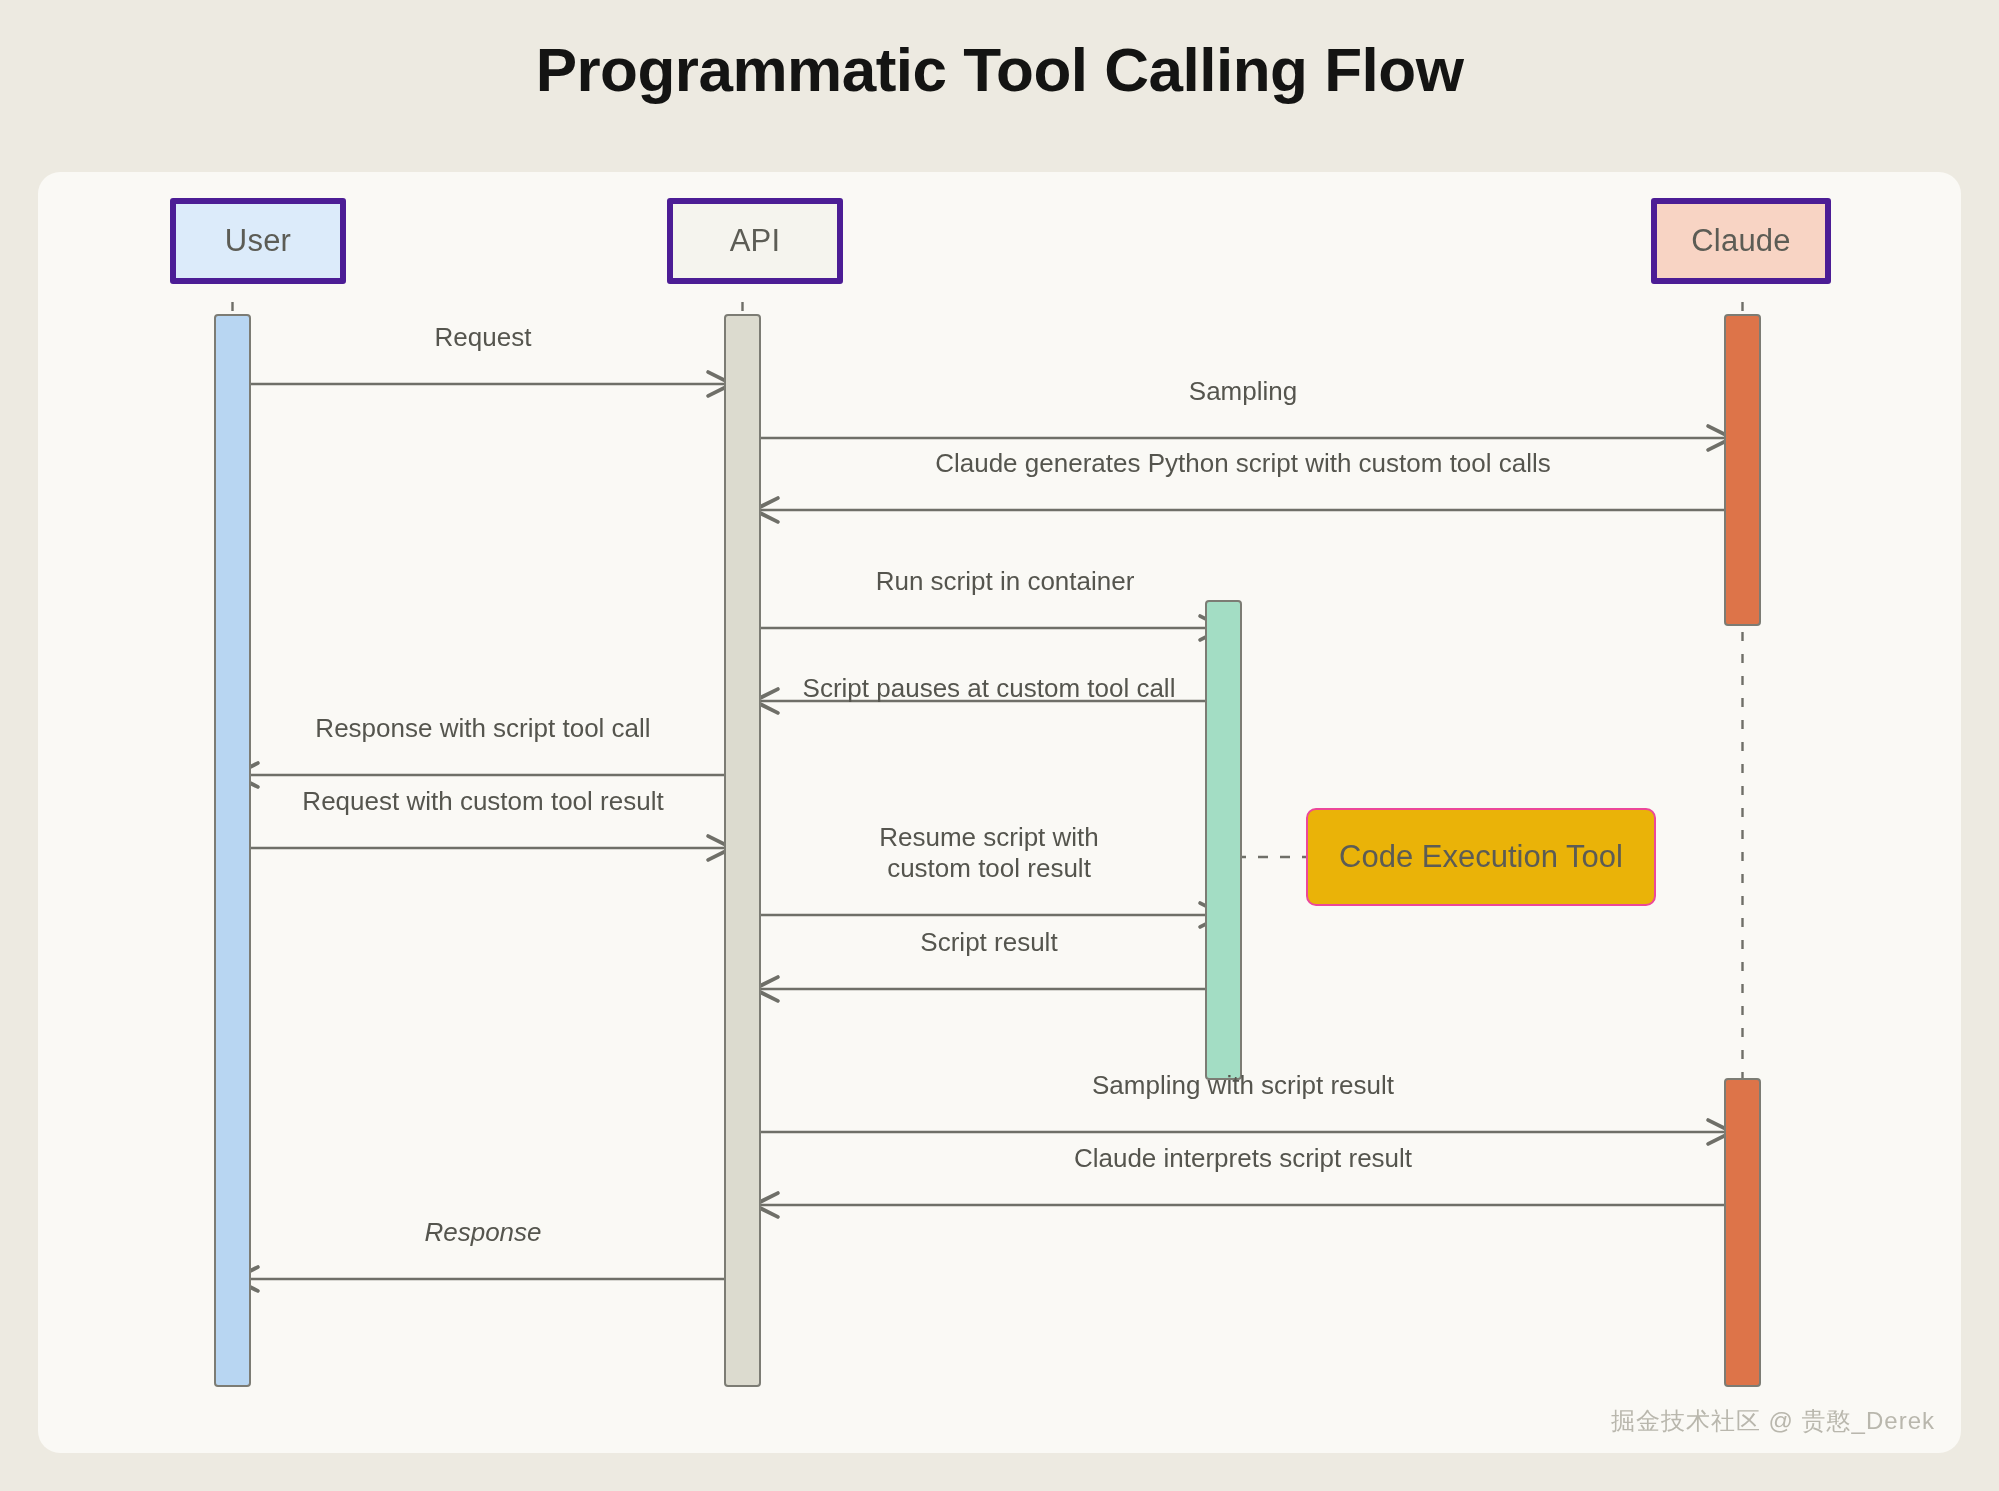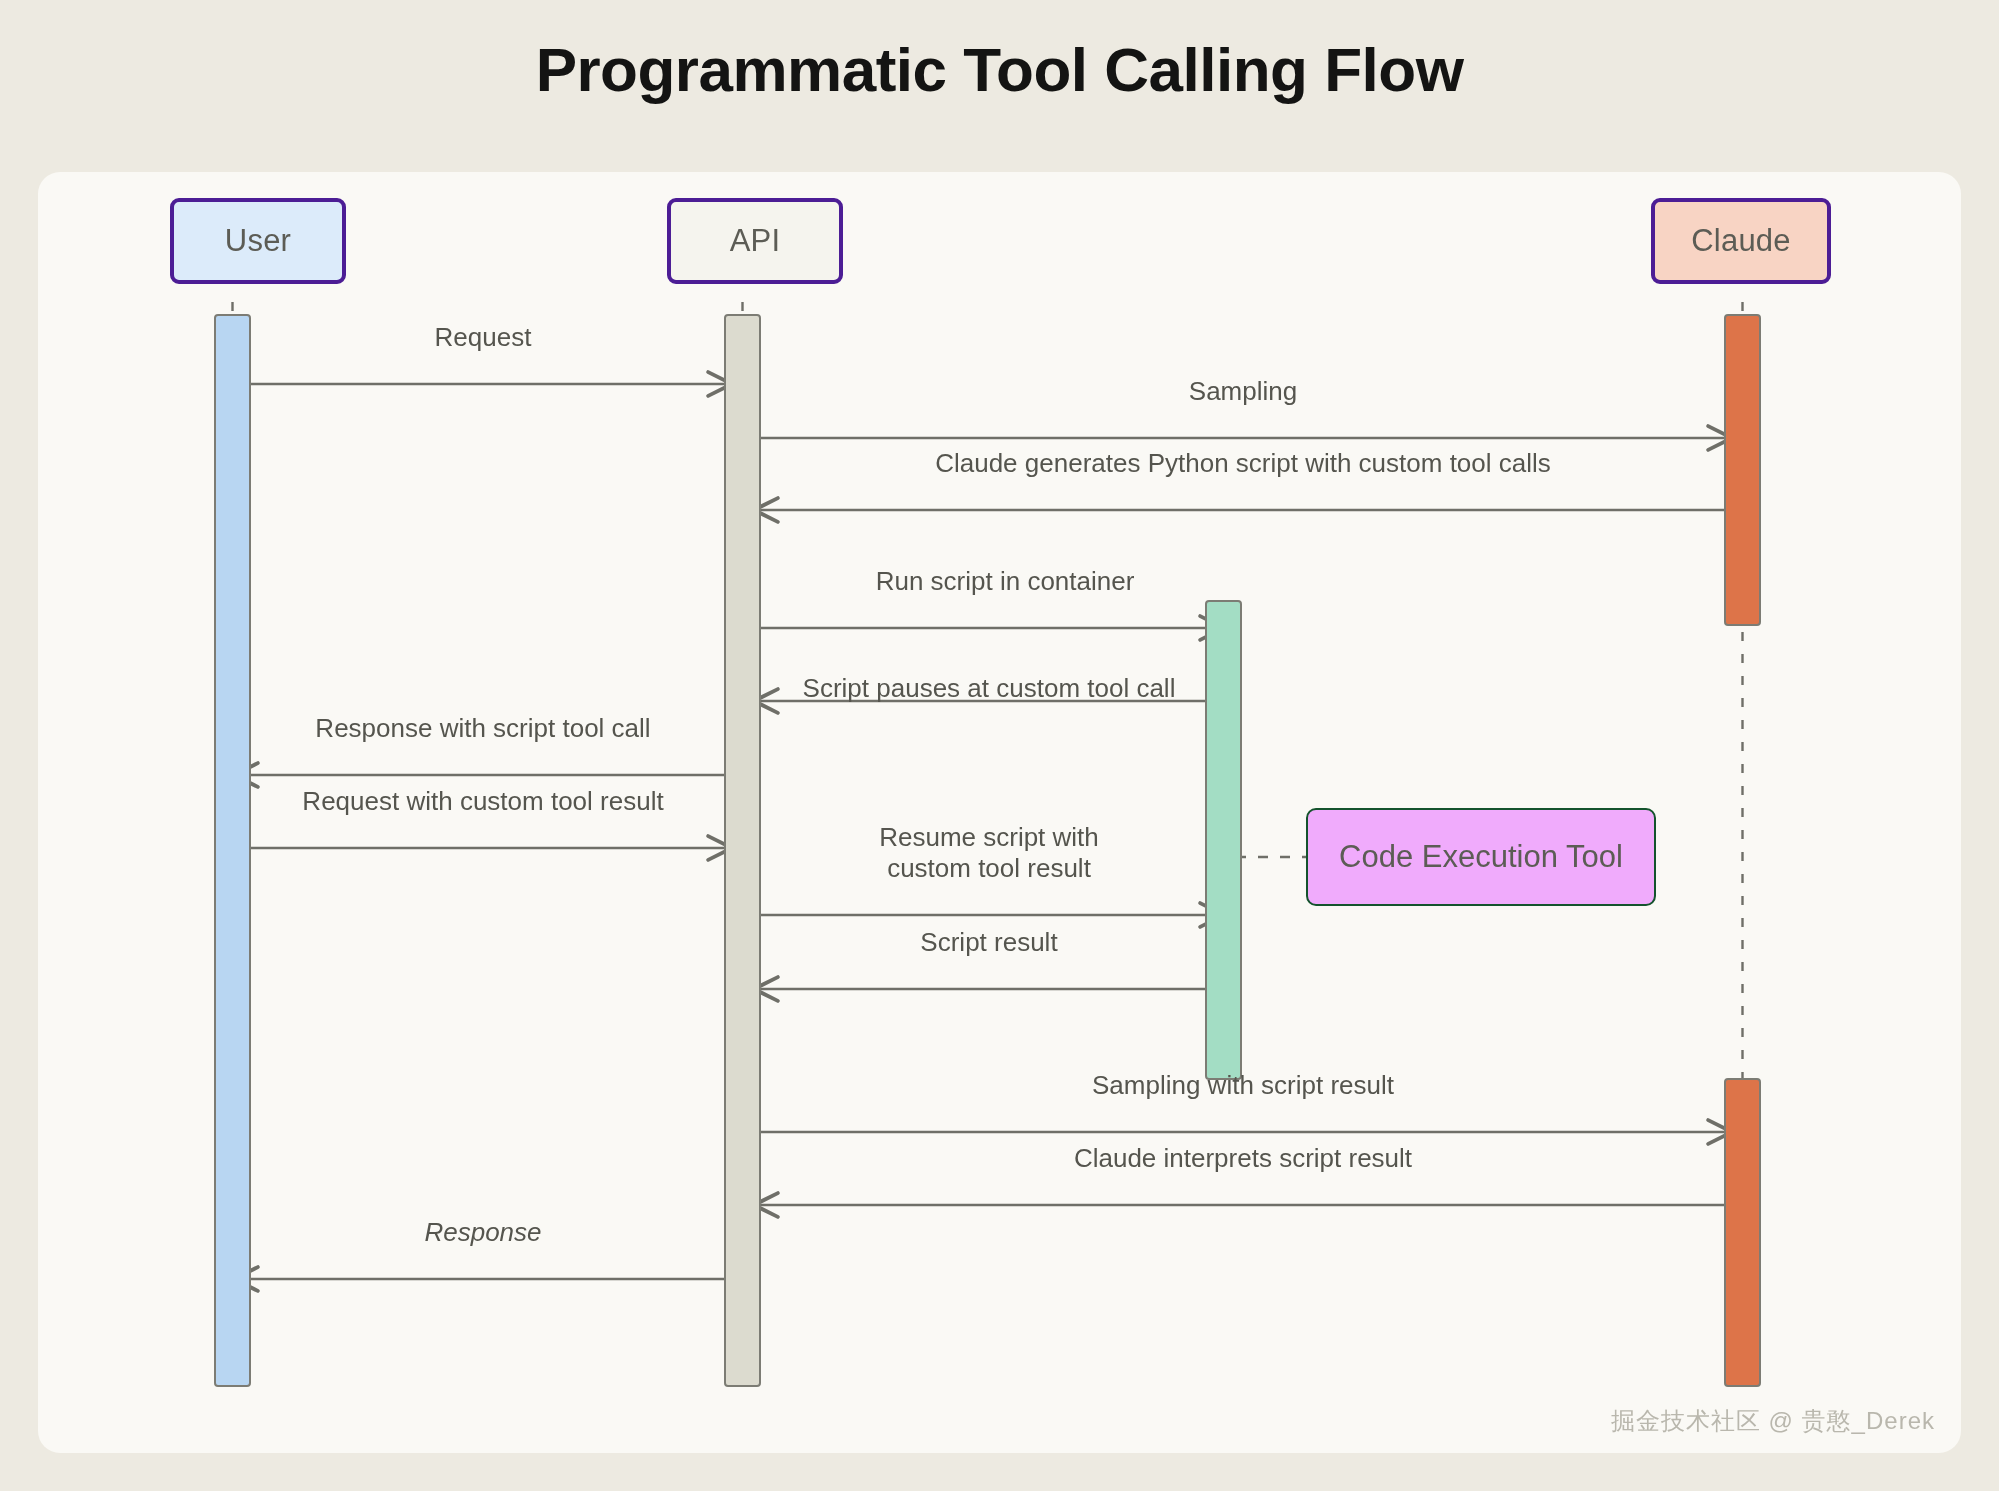--- a/index.html
+++ b/index.html
@@ -51,41 +51,41 @@
     top: 0;
     width: 1923px;
     height: 1281px;
     display: block;
   }
 
   
   .participant {
     position: absolute;
     box-sizing: border-box;
-    border: 4px solid #4c1d95;
-    border-radius: 9px;
+    border: 6px solid #4c1d95;
+    border-radius: 3px;
     display: flex;
     align-items: center;
     justify-content: center;
     font-size: 31px;
     color: #5c5c55;
     letter-spacing: 0.2px;
     text-align: center;
   }
   .participant.user   { background: #dcebfa; }
   .participant.api    { background: #f5f4ee; }
   .participant.claude { background: #f8d4c4; }
 
   
   .note-box {
     position: absolute;
     box-sizing: border-box;
-    border: 2px solid #14532d;
+    border: 2px solid #ec4899;
     border-radius: 10px;
-    background: #f0abfc;
+    background: #eab308;
     display: flex;
     align-items: center;
     justify-content: center;
     font-size: 31px;
     color: #5c5c55;
   }
 
   
   .activation {
     position: absolute;

